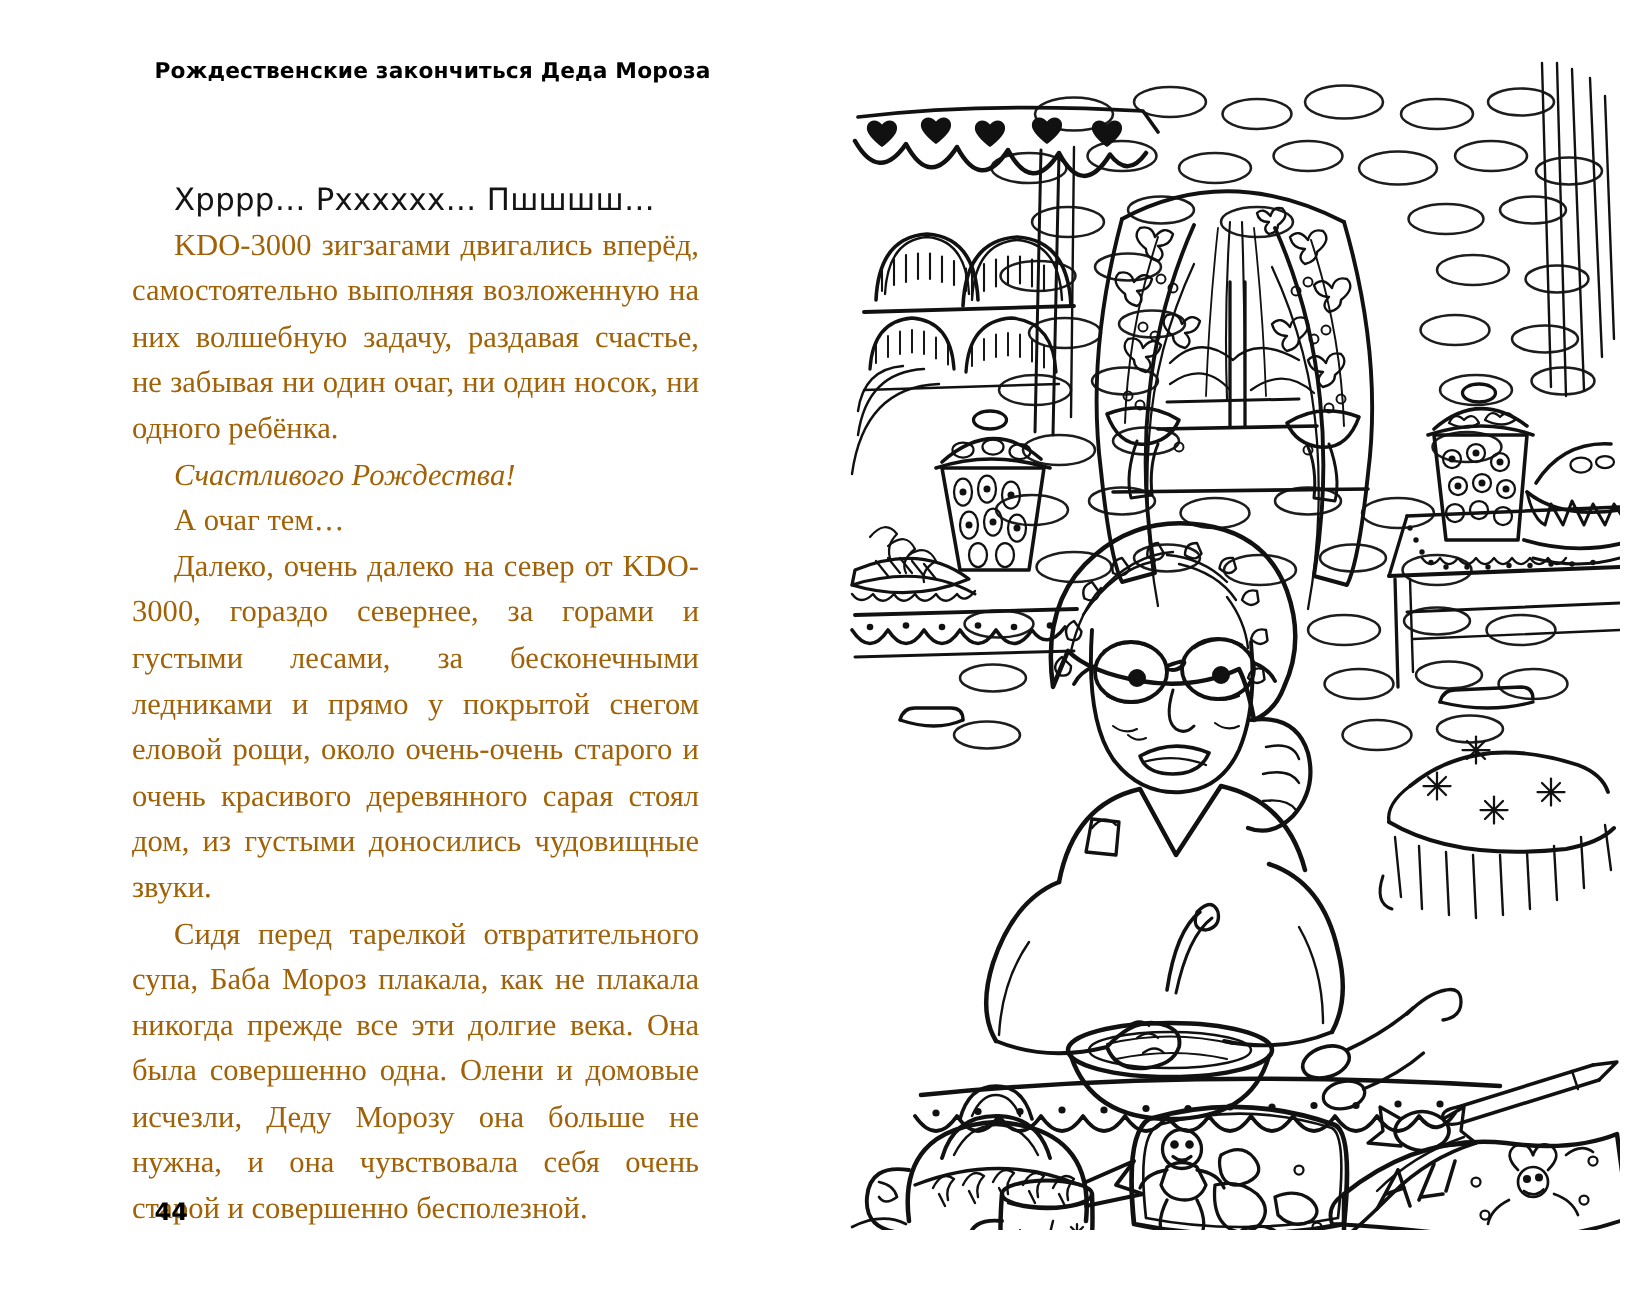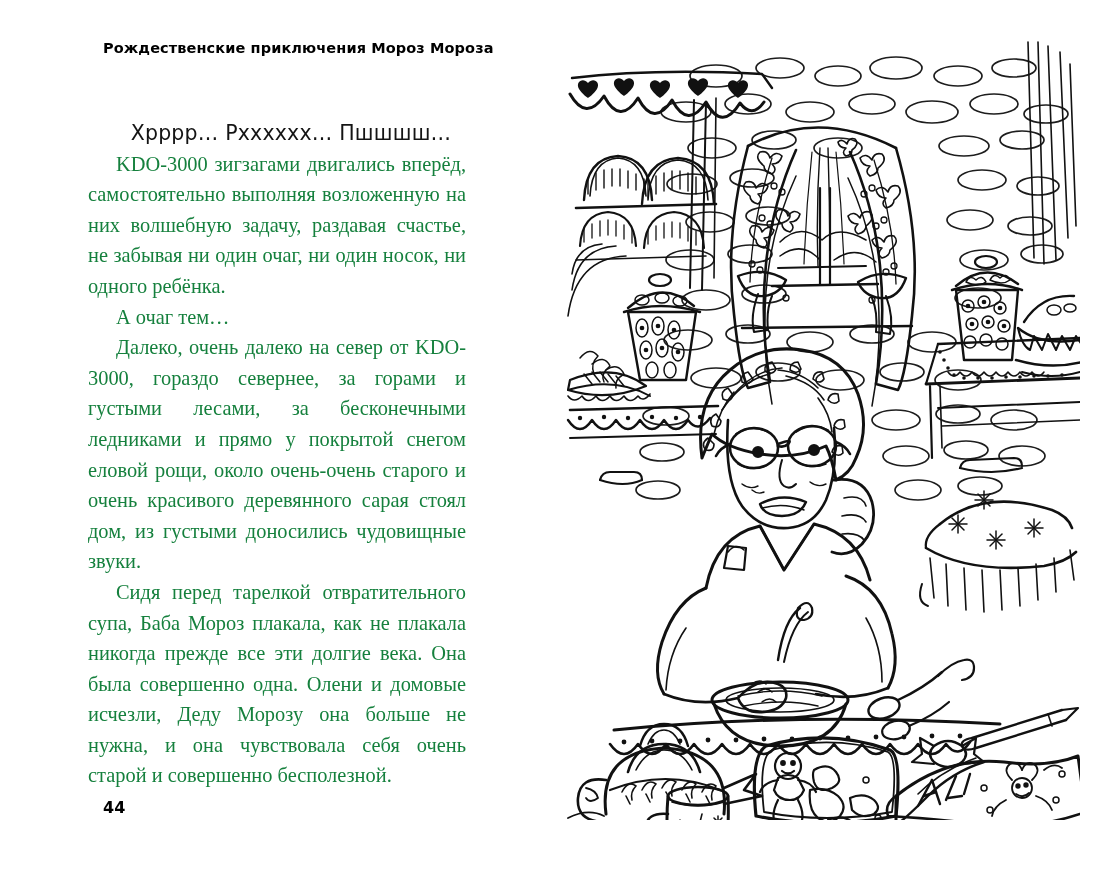--- a/index.html
+++ b/index.html
@@ -41,33 +41,33 @@
   .body-text {
     margin-top: 62px;
   }
   p.para {
     margin: 0;
     font-family: "Liberation Serif", serif;
     font-size: 20.4px;
     line-height: 30.6px;
     text-align: justify;
     text-indent: 28px;
-    color: #15803d;
+    color: #a16207;
     -webkit-hyphens: manual;
     hyphens: manual;
   }
   p.sfx {
     margin: 0;
     text-indent: 28px;
     font-family: "DejaVu Sans", sans-serif;
     font-size: 20.5px;
     line-height: 30.6px;
     letter-spacing: .2px;
     color: #141414;
-    text-align: center;
+    text-align: left;
   }
   p.italic {
     font-style: italic;
   }
   .folio {
     position: absolute;
     left: 103px;
     top: 798px;
     font-family: "DejaVu Sans", sans-serif;
     font-weight: bold;
@@ -85,29 +85,30 @@
   }
   .illustration svg { display: block; }
 </style>
 </head>
 <body>
 
 <div class="page">
 
   <div class="text-column">
 
-    <div class="running-head">Рождественские приключения Мороз Мороза</div>
+    <div class="running-head">Рождественские закончиться Деда Мороза</div>
 
     <div class="body-text">
 
       <p class="sfx">Хрррр… Рхххххх… Пшшшш…</p>
 
       <p class="para">KDO-3000 зигзагами двигались вперёд, самостоятельно выполняя возложенную на них волшебную задачу, раздавая счастье, не забывая ни один очаг, ни один носок, ни одного ребёнка.</p>
 
 
+      <p class="para italic">Счастливого Рождества!</p>
 
       <p class="para">А очаг тем…</p>
 
       <p class="para">Далеко, очень далеко на север от KDO-3000, гораздо севернее, за горами и густыми лесами, за бесконечными ледниками и прямо у покрытой снегом еловой рощи, около очень-очень старого и очень красивого деревянного сарая стоял дом, из густыми доносились чудовищные звуки.</p>
 
       <p class="para">Сидя перед тарелкой отвратительного супа, Баба Мороз плакала, как не плакала никогда прежде все эти долгие века. Она была совершенно одна. Олени и домовые исчезли, Деду Морозу она больше не нужна, и она чувствовала себя очень старой и совершенно бесполезной.</p>
 
     </div>
   </div>
 

